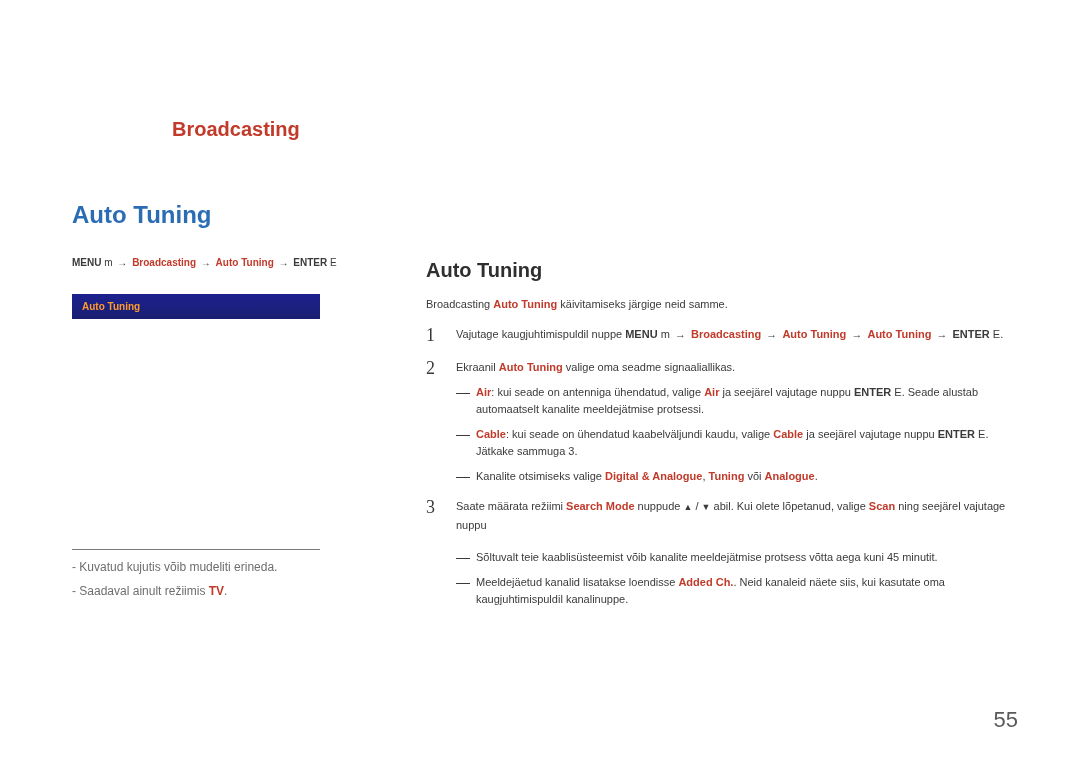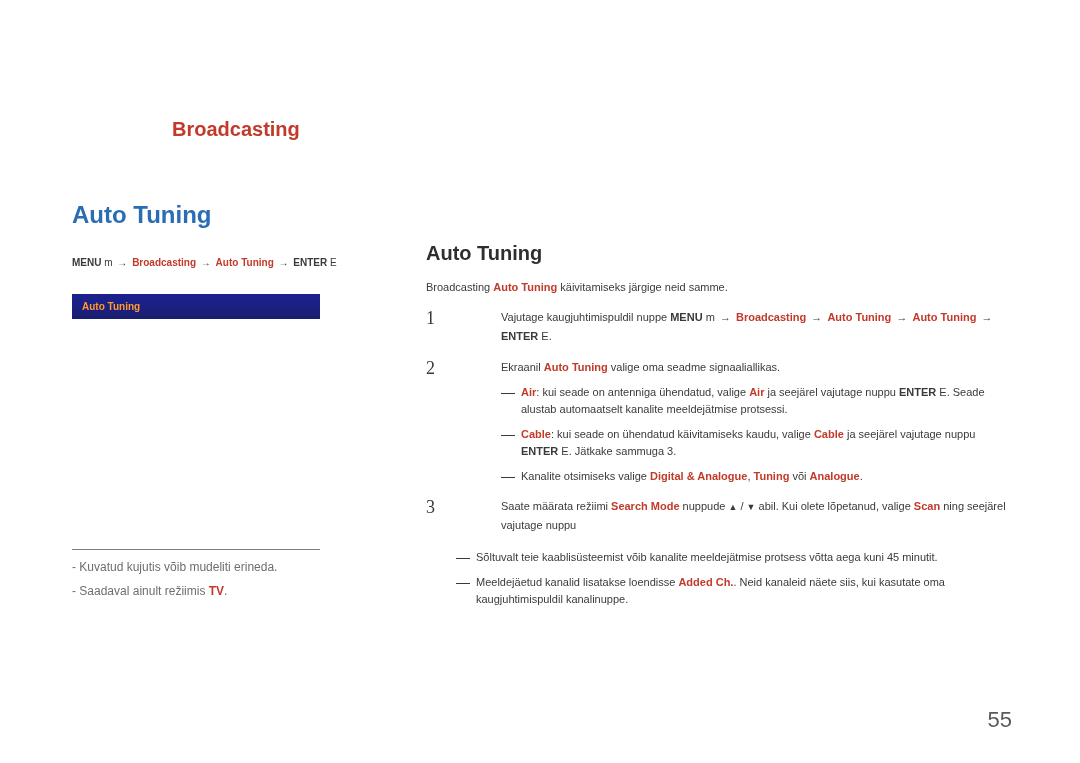--- a/index.html
+++ b/index.html
@@ -90,21 +90,20 @@
     font-weight: 400;
     color: #3a3a3a;
     width: 16px;
     flex-shrink: 0;
     font-family: Georgia, 'Times New Roman', serif;
   }
   .step-body {
     flex: 1;
     font-size: 11px;
     line-height: 1.7;
-    margin-left: 45px;
   }
   .step-body .sub-line {
     margin-top: 6px;
   }
   .dash-row {
     display: flex;
     gap: 6px;
     margin-top: 8px;
   }
   .dash-mark {
@@ -115,21 +114,21 @@
   .dash-body {
     flex: 1;
     font-size: 11px;
     line-height: 1.55;
   }
   .red { color: #c13a2a; font-weight: 700; }
   .bold { font-weight: 700; }
   .arrow-sym { margin: 0 2px; }
   .page-num {
     position: absolute;
-    right: 68px;
+    right: 62px;
     bottom: 30px;
     font-size: 22px;
     color: #5a5a5a;
   }
   .glyph-m { font-family: Arial; }
   .glyph-e { font-family: Arial; }
   .tri-up::before { content: "▲"; font-size:9px;}
   .tri-down::before { content: "▼"; font-size:9px;}
 </style>
 </head>
@@ -193,21 +192,21 @@
         <div class="dash-row">
           <div class="dash-mark">―</div>
           <div class="dash-body">
             <span class="red">Air</span><span>: kui seade on antenniga ühendatud, valige </span><span class="red">Air</span><span> ja seejärel vajutage nuppu </span><span class="bold">ENTER</span> <span class="glyph-e">E</span><span>. Seade alustab automaatselt kanalite meeldejätmise protsessi.</span>
           </div>
         </div>
 
         <div class="dash-row">
           <div class="dash-mark">―</div>
           <div class="dash-body">
-            <span class="red">Cable</span><span>: kui seade on ühendatud käivitamiseks kaudu, valige </span><span class="red">Cable</span><span> ja seejärel vajutage nuppu </span><span class="bold">ENTER</span> <span class="glyph-e">E</span><span>. Jätkake sammuga 3.</span>
+            <span class="red">Cable</span><span>: kui seade on ühendatud kaabelväljundi kaudu, valige </span><span class="red">Cable</span><span> ja seejärel vajutage nuppu </span><span class="bold">ENTER</span> <span class="glyph-e">E</span><span>. Jätkake sammuga 3.</span>
           </div>
         </div>
 
         <div class="dash-row">
           <div class="dash-mark">―</div>
           <div class="dash-body">
             <span>Kanalite otsimiseks valige </span><span class="red">Digital &amp; Analogue</span><span>, </span><span class="red">Tuning</span><span> või </span><span class="red">Analogue</span><span>.</span>
           </div>
         </div>
       </div>

